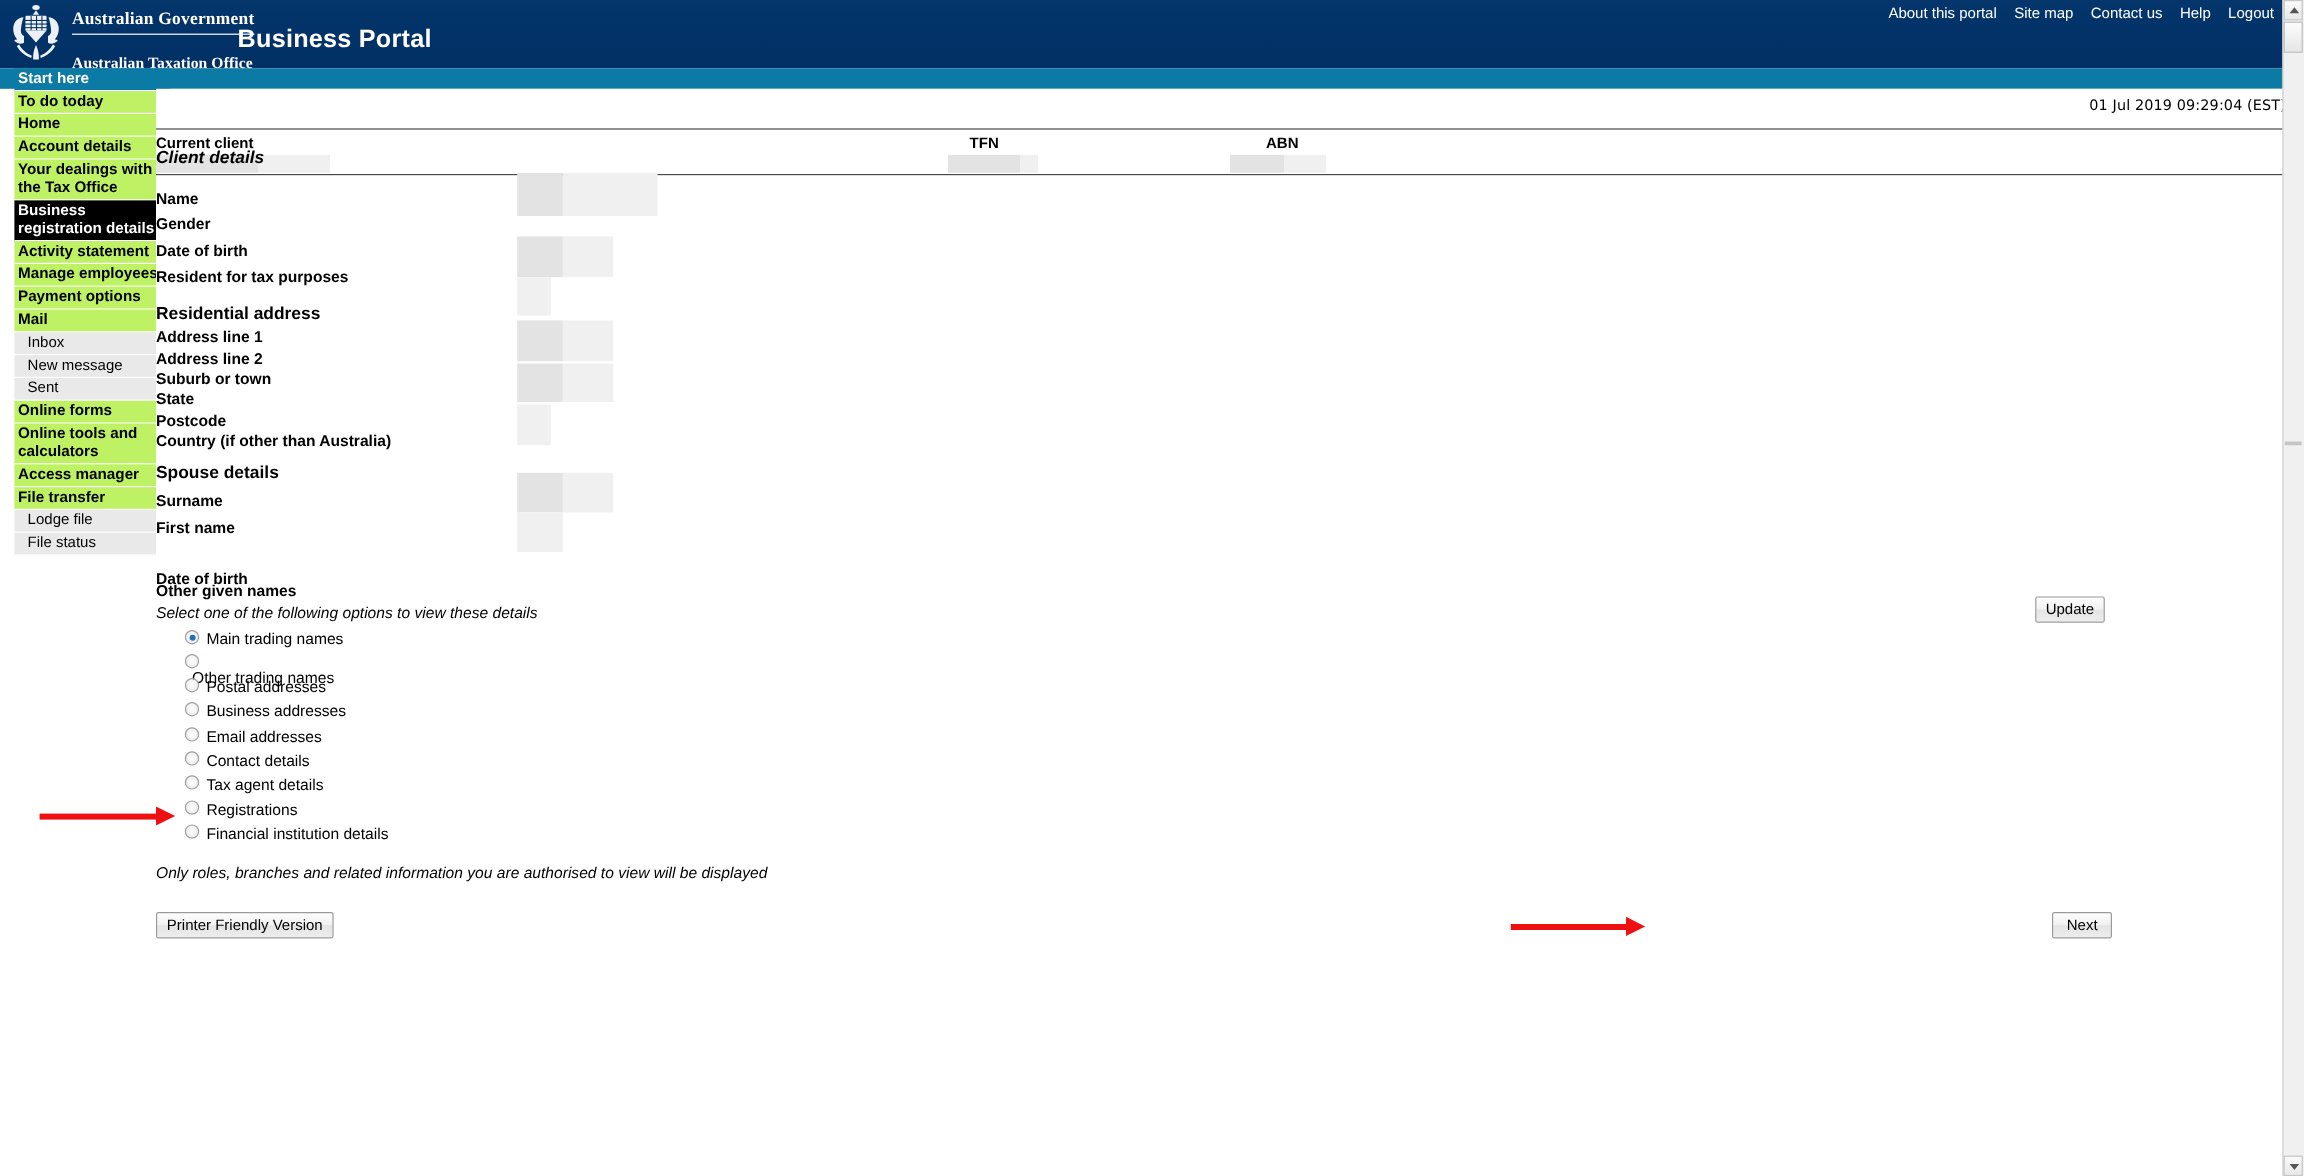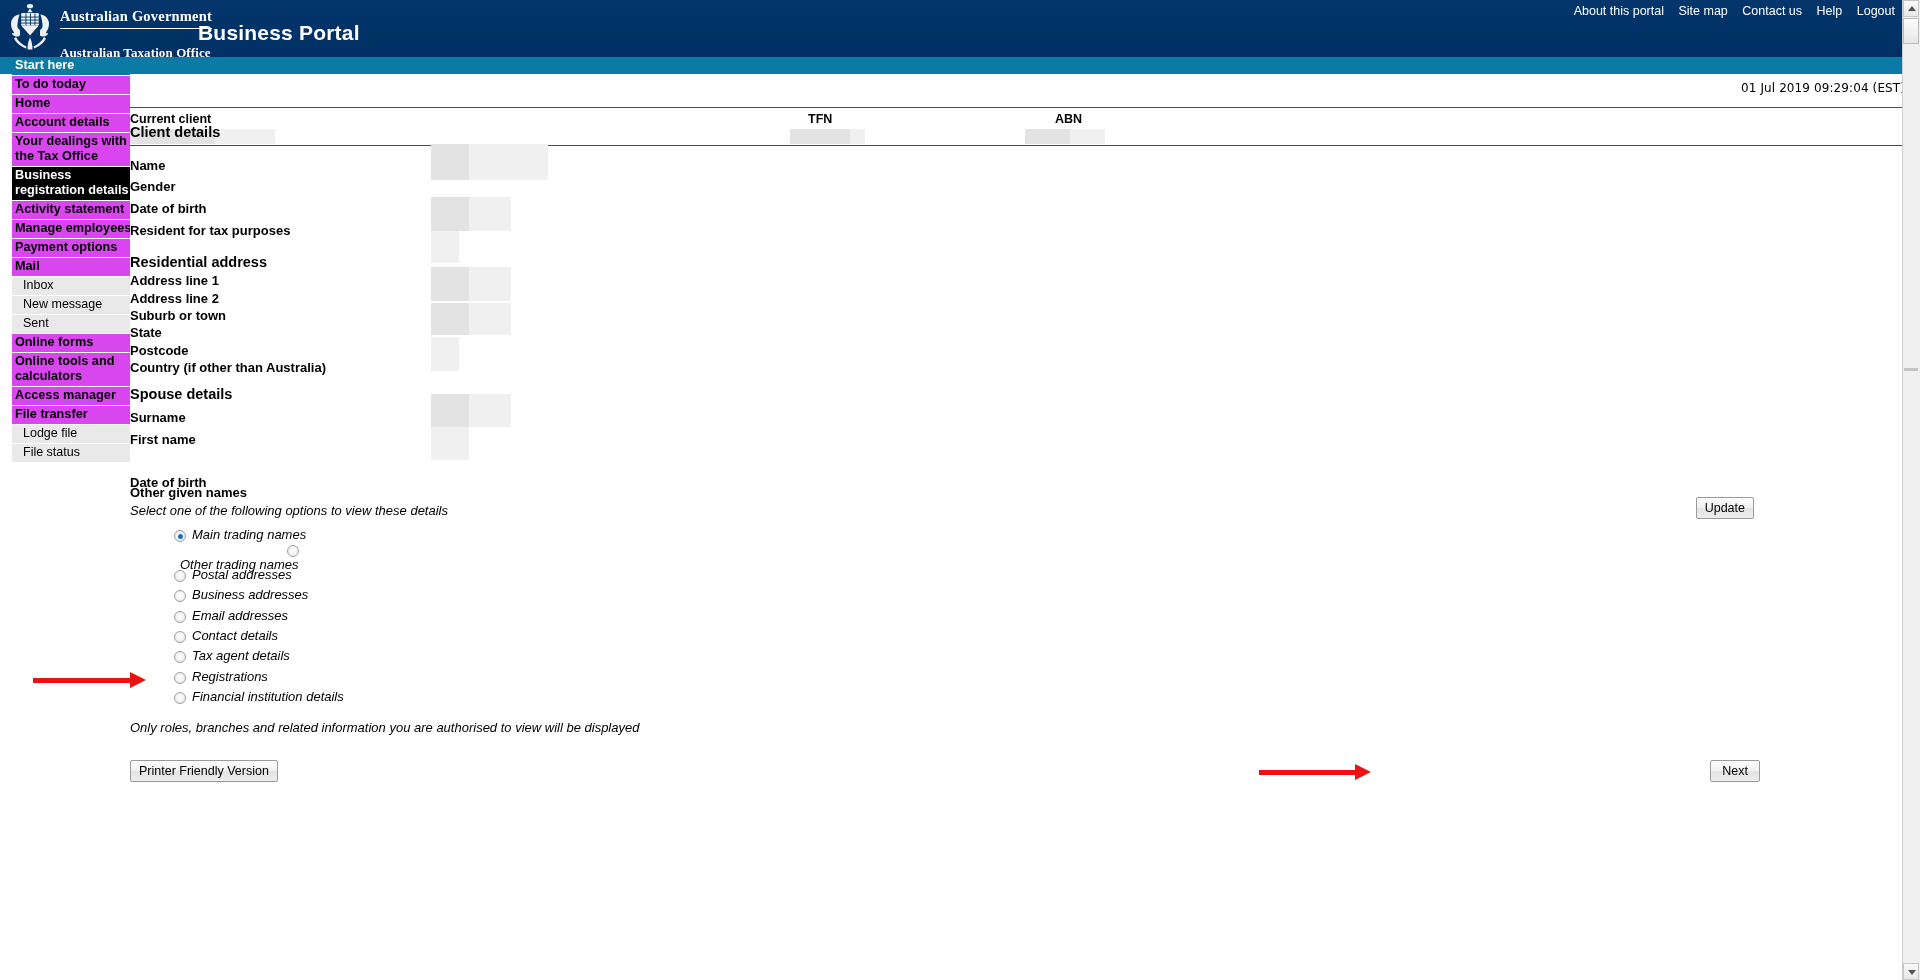--- a/index.html
+++ b/index.html
@@ -89,21 +89,21 @@
     position: absolute;
     top: 57px; left: 12px;
     width: 106px;
     height: 430px;
   }
   .nav-item {
     box-sizing: border-box;
     width: 130px;
     padding: 1px 0 2px 3px;
     border-bottom: 1px solid #ffffff;
-    background: #d946ef;
+    background: #bef264;
     color: #000000;
     font-size: 12.7px;
     font-weight: bold;
     line-height: 15px;
     cursor: pointer;
   }
   .nav-item.start {
     background: #0b7ba5;
     color: #ffffff;
   }
@@ -179,26 +179,25 @@
 
   
   #options-note {
     position: absolute;
     left: 0px; top: 429px;
     font-size: 13px;
     font-style: italic;
   }
   .radio-row {
     position: absolute;
-    left: 44px;
+    left: 24px;
     height: 17px;
     display: flex;
-    align-items: flex-end;
+    align-items: flex-start;
     cursor: pointer;
-    font-style: italic;
   }
   .radio {
     width: 12px; height: 12px;
     border-radius: 50%;
     border: 1px solid #a0a0a0;
     background: radial-gradient(circle at 50% 45%, #ffffff 0%, #f2f2f2 55%, #e0e0e0 100%);
     box-sizing: border-box;
     display: inline-block;
     position: relative;
     flex: 0 0 auto;
@@ -387,21 +386,21 @@
 
   <div class="redact" style="left:0px;   top:55px; width:85px; height:15px;"></div>
   <div class="redact light" style="left:85px;  top:55px; width:60px; height:15px;"></div>
   <div class="redact" style="left:660px; top:55px; width:60px; height:15px;"></div>
   <div class="redact light" style="left:720px; top:55px; width:15px; height:15px;"></div>
   <div class="redact" style="left:895px; top:55px; width:45px; height:15px;"></div>
   <div class="redact light" style="left:940px; top:55px; width:35px; height:15px;"></div>
 
   <div id="content-rule"></div>
 
-  <div class="section-title" style="top:50px;">Client details</div>
+  <div class="section-title" style="top:50px;font-style:italic;">Client details</div>
   <div class="field-label" style="top:84px;">Name</div>
   <div class="field-label" style="top:105px;">Gender</div>
   <div class="field-label" style="top:127px;">Date of birth</div>
   <div class="field-label" style="top:149px;">Resident for tax purposes</div>
 
   <div class="section-title" style="top:180px;">Residential address</div>
   <div class="field-label" style="top:199px;">Address line 1</div>
   <div class="field-label" style="top:217px;">Address line 2</div>
   <div class="field-label" style="top:234px;">Suburb or town</div>
   <div class="field-label" style="top:251px;">State</div>

